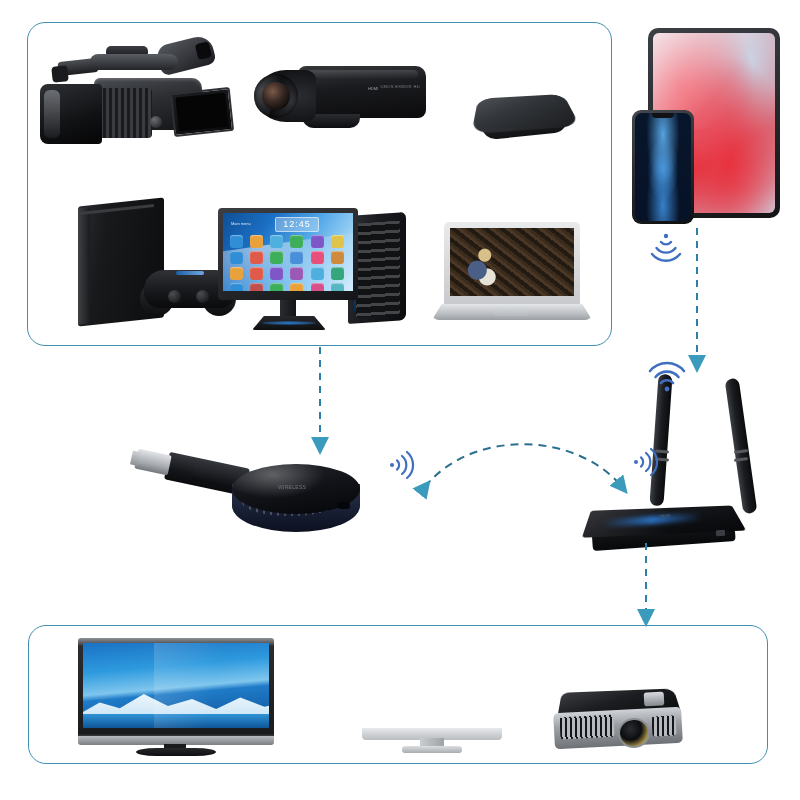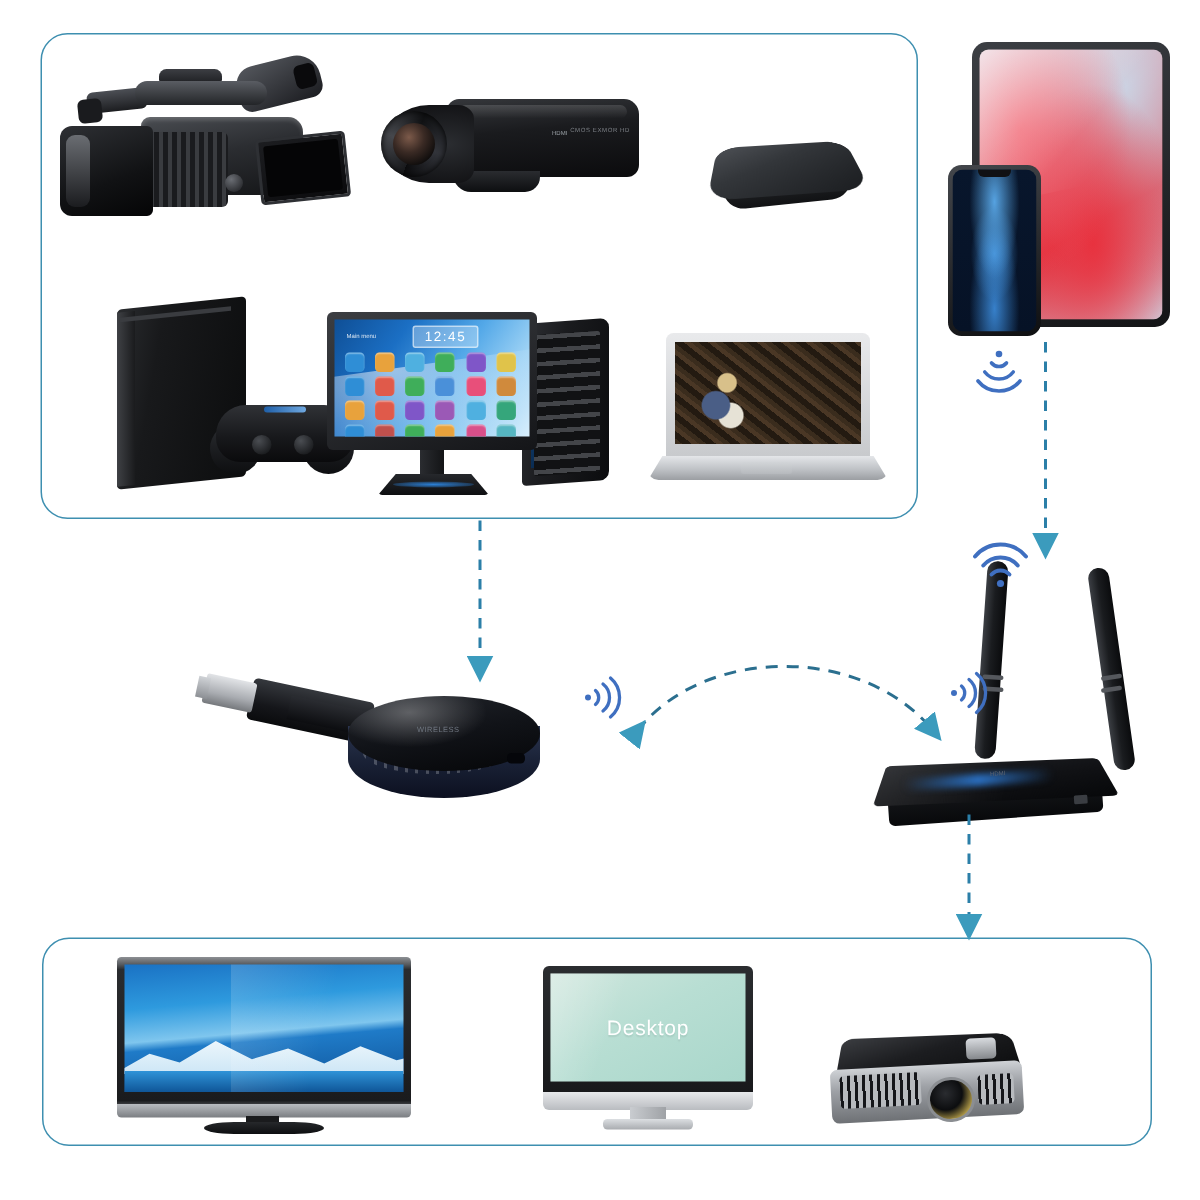--- a/index.html
+++ b/index.html
@@ -692,26 +692,20 @@
         <div class="tv-water"></div>
         <div class="tv-diag"></div>
       </div>
     </div>
     <div class="tv-chin"></div>
     <div class="tv-neck"></div>
     <div class="tv-base"></div>
   </div>
 
   <div class="device" id="imac">
-    <div class="im-bezel">
-      <div class="im-screen">
-        <div class="im-gloss"></div>
-        <div class="im-word">Desktop</div>
-      </div>
-    </div>
     <div class="im-chin"></div>
     <div class="im-neck"></div>
     <div class="im-foot"></div>
   </div>
 
   <div class="device" id="projector">
     <div class="pj-top"></div>
     <div class="pj-knob"></div>
     <div class="pj-front"></div>
     <div class="pj-vent"></div>

